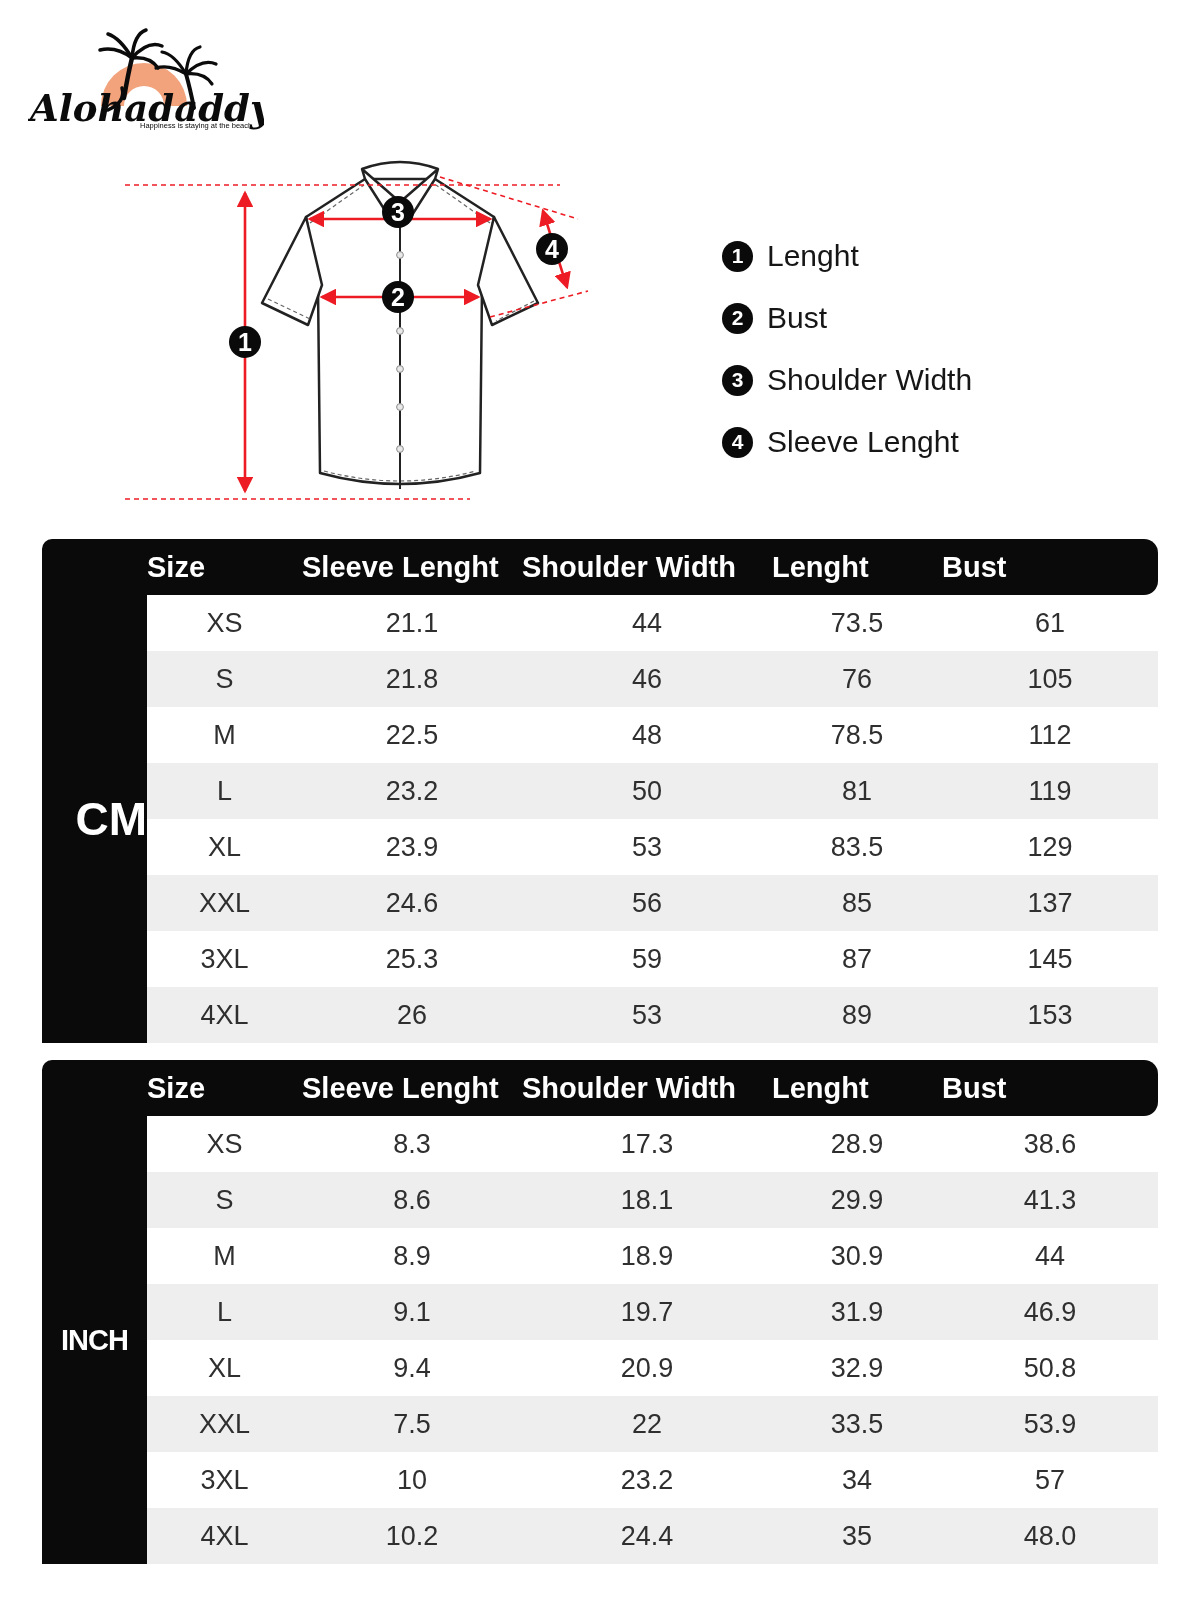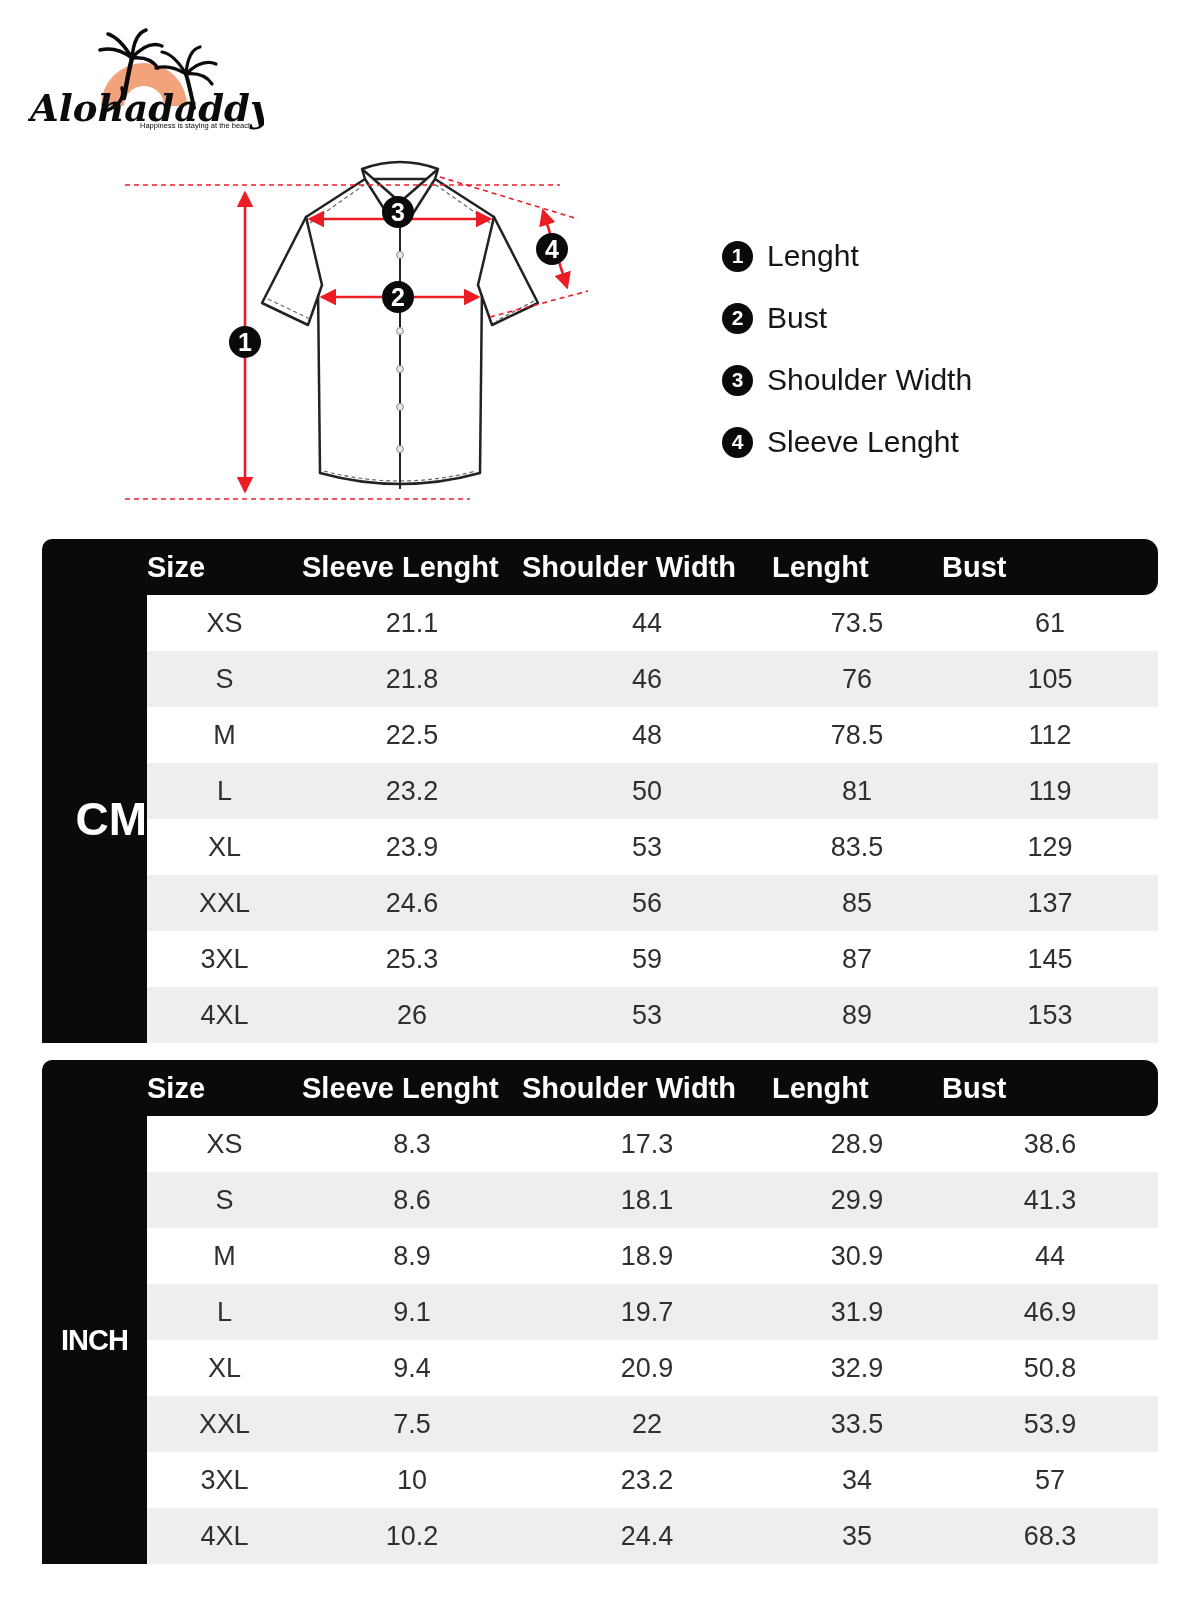--- a/index.html
+++ b/index.html
@@ -306,19 +306,19 @@
             <td>10</td>
             <td>23.2</td>
             <td>34</td>
             <td>57</td>
           </tr>
           <tr>
             <td>4XL</td>
             <td>10.2</td>
             <td>24.4</td>
             <td>35</td>
-            <td>68.3</td>
+            <td>48.0</td>
           </tr>
         </tbody>
     </table>
   </div>
 
 </div>
 
 </body></html>

